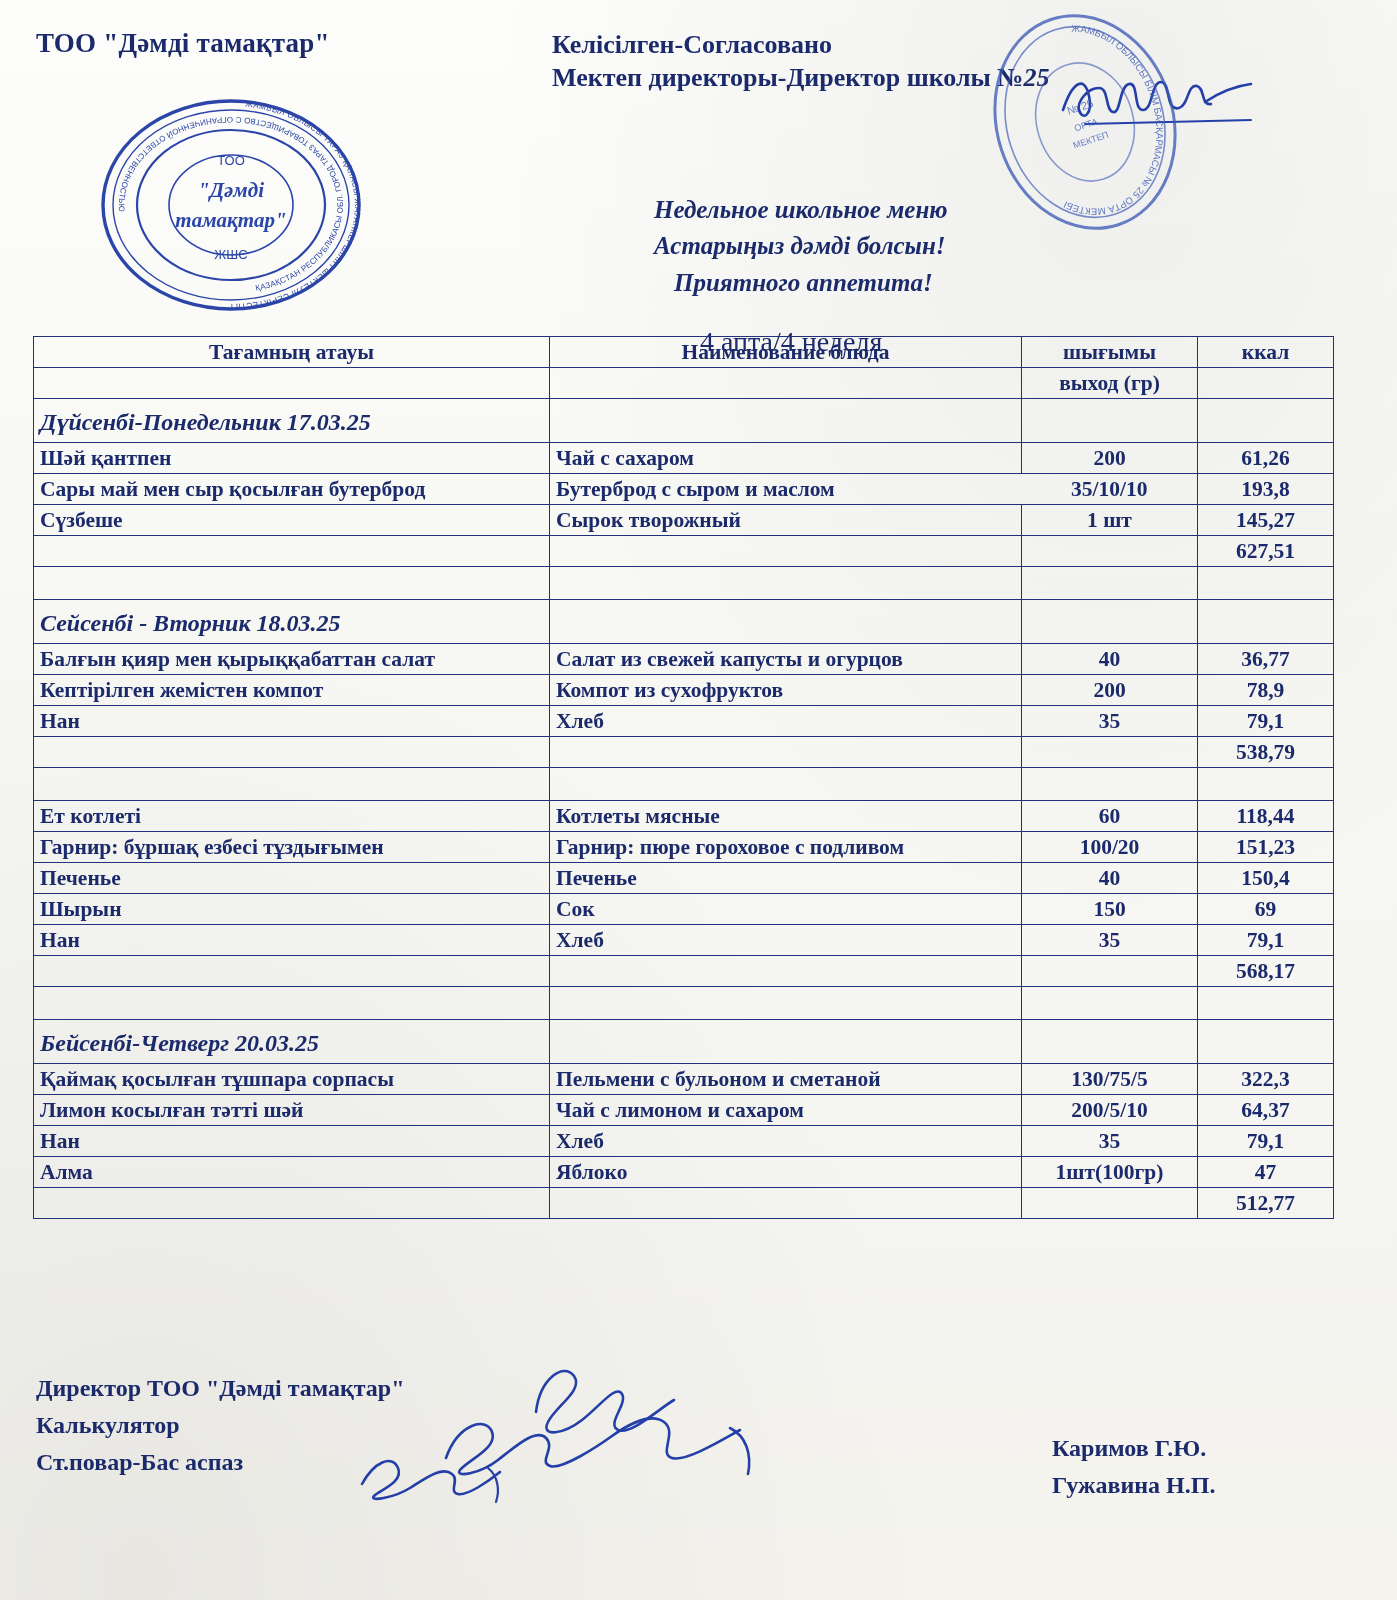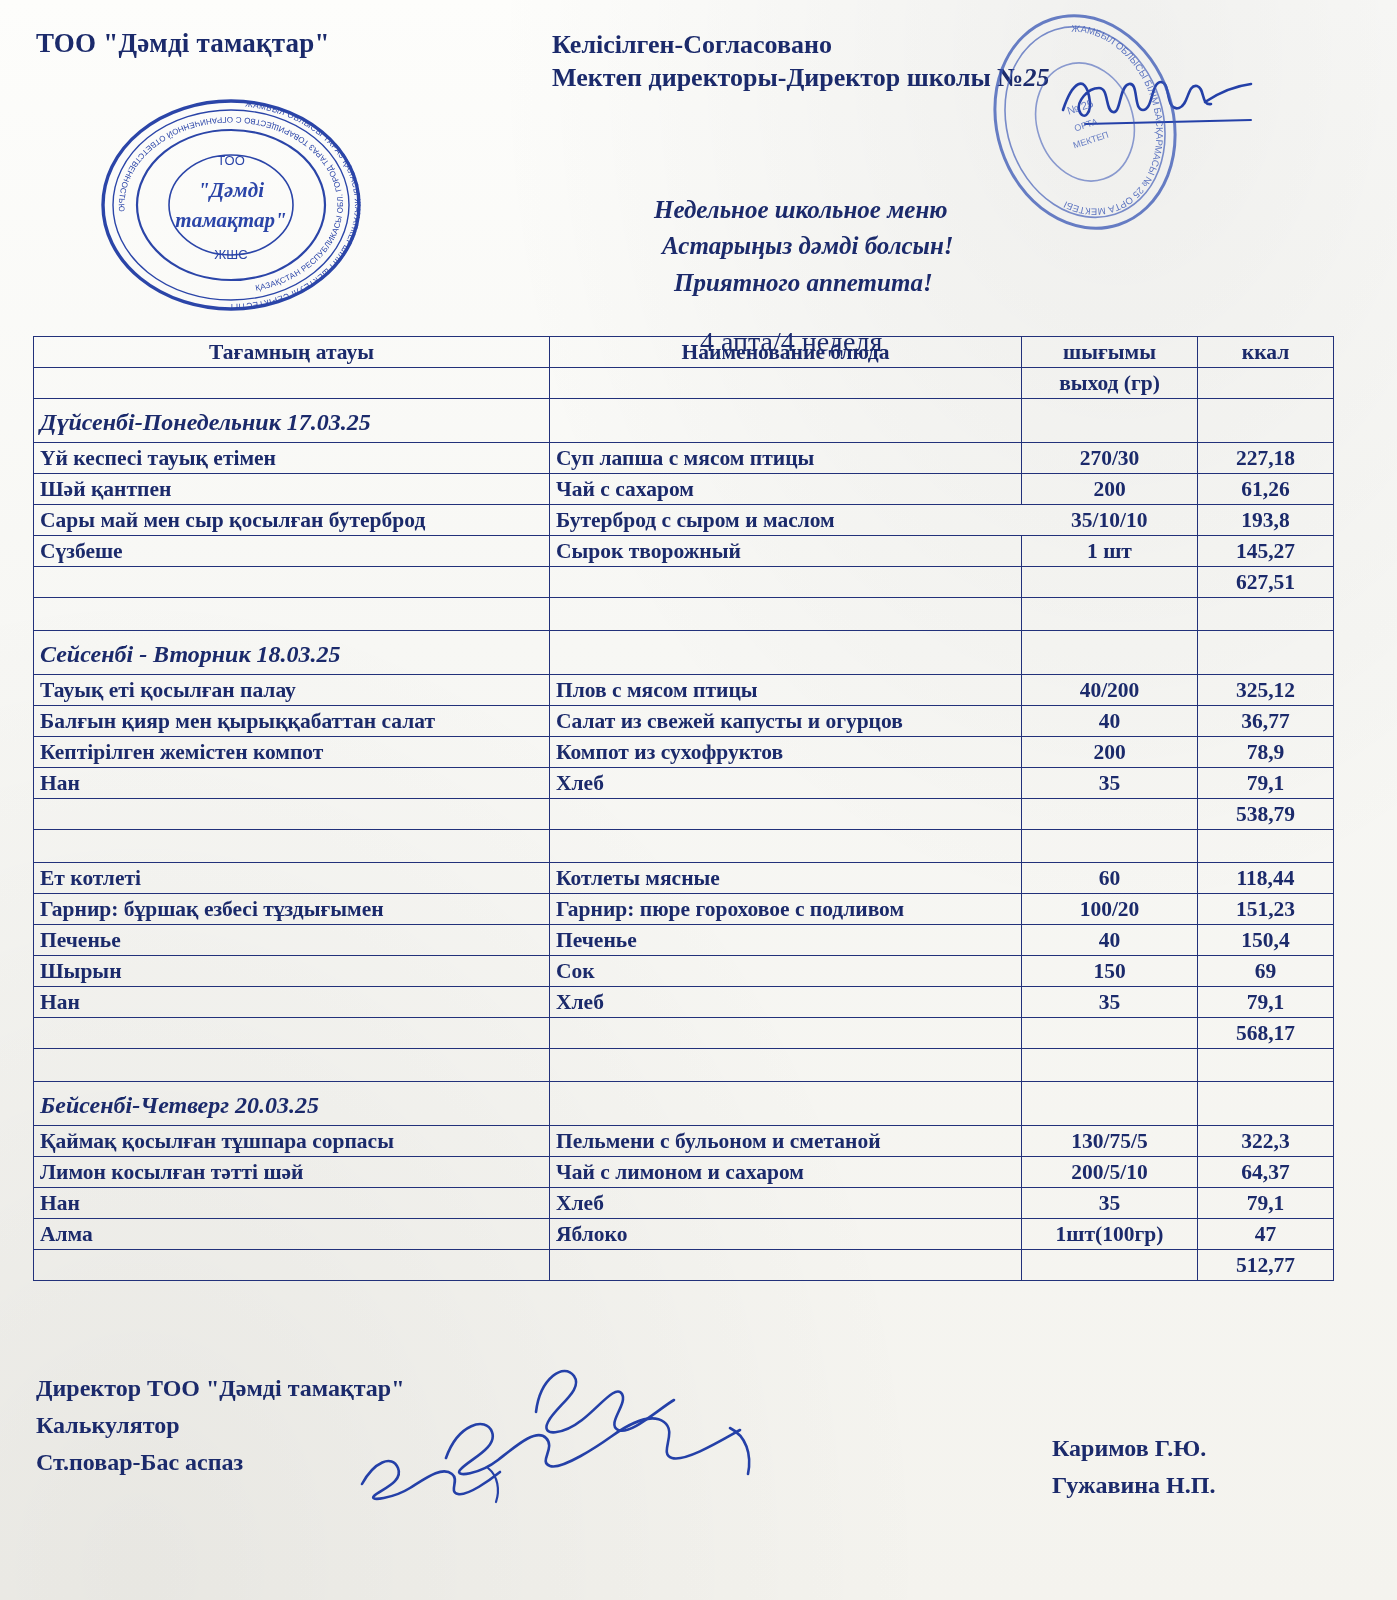--- a/index.html
+++ b/index.html
@@ -86,21 +86,21 @@
 
   .menu-heading {
     position: absolute;
     left: 654px;
     top: 192px;
     font-size: 25px;
     font-style: italic;
     font-weight: bold;
     line-height: 1.45;
   }
-  .menu-heading div:nth-child(2) { margin-left: 8px; }
+  .menu-heading div:nth-child(2) { margin-left: 0; }
   .menu-heading div:nth-child(3) { margin-left: 20px; }
 
   .week-label {
     position: absolute;
     left: 700px;
     top: 326px;
     font-size: 28px;
     font-weight: normal;
   }
 
@@ -292,26 +292,20 @@
           <td class="hdr-sub">выход (гр)</td>
           <td>&nbsp;</td>
         </tr>
       <tr class="day">
             <td>Дүйсенбі-Понедельник 17.03.25</td>
             <td>&nbsp;</td>
             <td>&nbsp;</td>
             <td>&nbsp;</td>
           </tr>
           <tr>
-            <td>Үй кеспесі тауық етімен</td>
-            <td>Суп лапша с мясом птицы</td>
-            <td class="num">270/30</td>
-            <td class="num">227,18</td>
-          </tr>
-          <tr>
             <td>Шәй қантпен</td>
             <td>Чай с сахаром</td>
             <td class="num">200</td>
             <td class="num">61,26</td>
           </tr>
           <tr>
             <td>Сары май мен сыр қосылған бутерброд</td>
             <td class="no-right-border">Бутерброд с сыром и маслом</td>
             <td class="num out-free no-left-border">35/10/10</td>
             <td class="num">193,8</td>
@@ -332,26 +326,20 @@
             <td>&nbsp;</td>
             <td>&nbsp;</td>
             <td>&nbsp;</td>
             <td>&nbsp;</td>
           </tr>
           <tr class="day">
             <td>Сейсенбі - Вторник 18.03.25</td>
             <td>&nbsp;</td>
             <td>&nbsp;</td>
             <td>&nbsp;</td>
-          </tr>
-          <tr>
-            <td>Тауық еті қосылған палау</td>
-            <td>Плов с мясом птицы</td>
-            <td class="num">40/200</td>
-            <td class="num">325,12</td>
           </tr>
           <tr>
             <td>Балғын қияр мен қырыққабаттан салат</td>
             <td>Салат из свежей капусты и огурцов</td>
             <td class="num">40</td>
             <td class="num">36,77</td>
           </tr>
           <tr>
             <td> Кептірілген жемістен компот</td>
             <td>Компот из сухофруктов</td>

